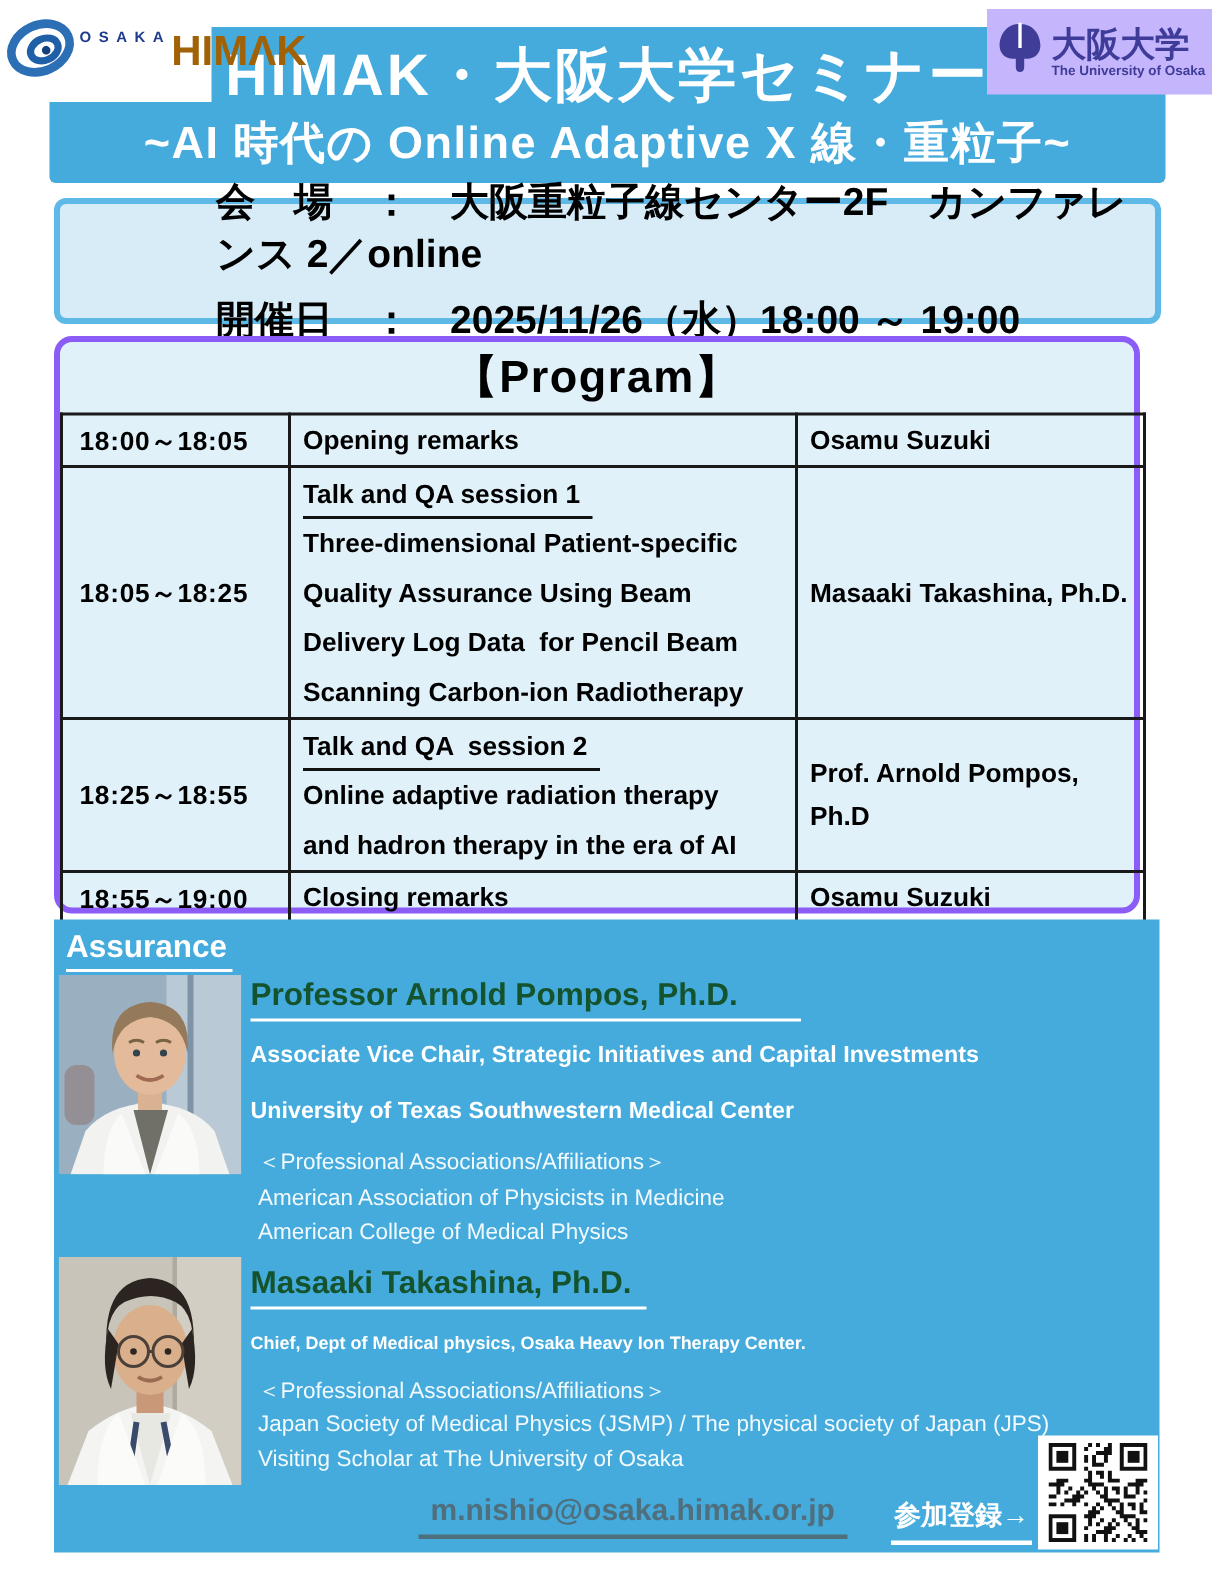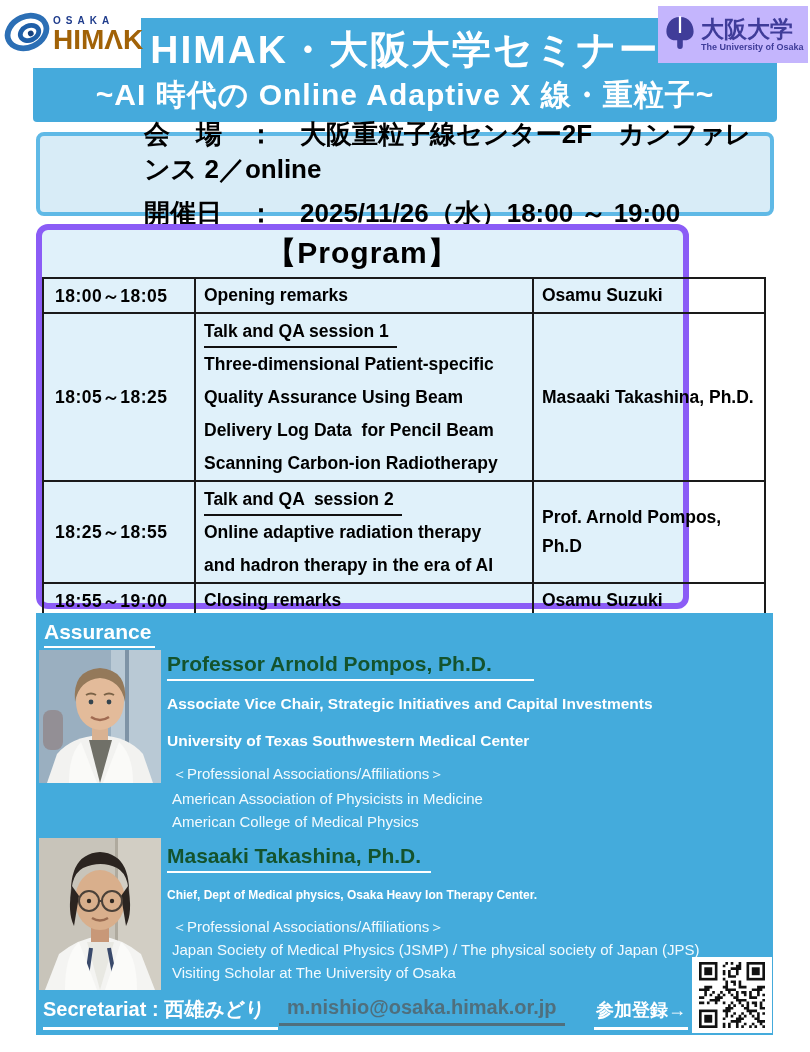--- a/index.html
+++ b/index.html
@@ -12,40 +12,40 @@
   
   .banner { position:absolute; left:33px; top:18px; width:744px; height:104px;
             background:#45AADC; border-radius:4px; }
   .banner-title { position:absolute; top:5px; left:0; width:100%; text-align:center;
                   color:#fff; font-size:39px; font-weight:bold; letter-spacing:2px; }
   .banner-subtitle { position:absolute; top:57px; left:0; width:100%; text-align:center;
                      color:#fff; font-size:30px; font-weight:bold; letter-spacing:1px; }
 
   .himak-logo-box { position:absolute; left:0; top:0; width:141px; height:68px; background:#fff;
                     display:flex; align-items:center; padding-left:3px; }
-  .himak-text { display:flex; flex-direction:column; margin-left:2px; }
+  .himak-text { display:flex; flex-direction:row; margin-left:2px; }
   .himak-osaka { font-size:10px; font-weight:bold; color:#1F3C8C; letter-spacing:5px; }
   .himak-main  { font-size:28px; font-weight:bold; color:#a16207; letter-spacing:0px; line-height:1; }
 
   .univ-logo-box { position:absolute; left:658px; top:6px; width:150px; height:57px; background:#c4b5fd;
                    display:flex; align-items:center; padding-left:6px; gap:5px; }
   .univ-text { display:flex; flex-direction:column; }
   .univ-jp { font-size:23px; font-weight:bold; color:#3F3C99; line-height:1.05; }
   .univ-en { font-size:9px; font-weight:bold; color:#3F3C99; }
 
   
   .info-box { position:absolute; left:36px; top:132px; width:738px; height:84px;
               background:#D8ECF7; border:4px solid #5FB9E6; border-radius:8px;
               display:flex; flex-direction:column; justify-content:center;
               padding-left:104px; gap:9px; }
   .info-line { font-size:26px; font-weight:bold; color:#000; white-space:pre-wrap; }
 
   
-  .program-box { position:absolute; left:36px; top:224px; width:653px; height:385px;
-                 background:#E0F1FA; border:6px solid #8b5cf6; border-radius:12px; }
+  .program-box { position:absolute; left:36px; top:224px; width:724px; height:385px;
+                 background:#E0F1FA; border:4px solid #8b5cf6; border-radius:12px; }
   .program-title { text-align:center; font-size:30px; font-weight:bold; margin-top:3px;
                    letter-spacing:1px; }
   .prog-table { border-collapse:collapse; table-layout:fixed; width:722px; margin:3px auto 0; }
   .prog-table td { border:2px solid #1a1a1a; font-weight:bold; font-size:17.5px;
                    color:#000; padding:0 8px; vertical-align:middle; }
   .t-time { letter-spacing:0.5px; padding-left:11px !important; }
   .cell-line { line-height:33px; white-space:pre-wrap; }
   .speaker-line { line-height:29px; white-space:pre-wrap; }
   .session-heading { display:inline-block; border-bottom:2px solid #111; line-height:30px;
                      margin-top:2px; padding-right:8px; white-space:pre-wrap; }
@@ -223,21 +223,20 @@
         <circle cx="73" cy="63" r="2.2" fill="#2E2620"></circle>
         <path d="M53 80 Q61 85 69 80" stroke="#996B50" stroke-width="2.5" fill="none"></path>
       </svg>
     </div>
     <div class="lect-name" style="top:231px; padding-right:10px;">Masaaki Takashina, Ph.D.</div>
     <div class="lect-bold" style="top:275px; font-size:12px;">Chief, Dept of Medical physics, Osaka Heavy Ion Therapy Center.</div>
     <div class="lect-plain" style="top:305px;">＜Professional Associations/Affiliations＞</div>
     <div class="lect-plain" style="top:328px;">Japan Society of Medical Physics (JSMP) / The physical society of Japan (JPS)</div>
     <div class="lect-plain" style="top:351px;">Visiting Scholar at The University of Osaka</div>
 
-    <div class="secretariat">Secretariat : 西雄みどり</div>
     <div class="email">m.nishio@osaka.himak.or.jp</div>
     <div class="register">参加登録→</div>
     <div class="qr-box">
       <svg id="qr-svg" width="66" height="66" viewBox="0 0 25 25">
         <rect width="25" height="25" fill="#fff"></rect>
         <g id="qr-finders" fill="#111">
           <rect x="0" y="0" width="7" height="7"></rect>
             <rect x="1" y="1" width="5" height="5" fill="#fff"></rect>
             <rect x="2" y="2" width="3" height="3"></rect>
           <rect x="18" y="0" width="7" height="7"></rect>

